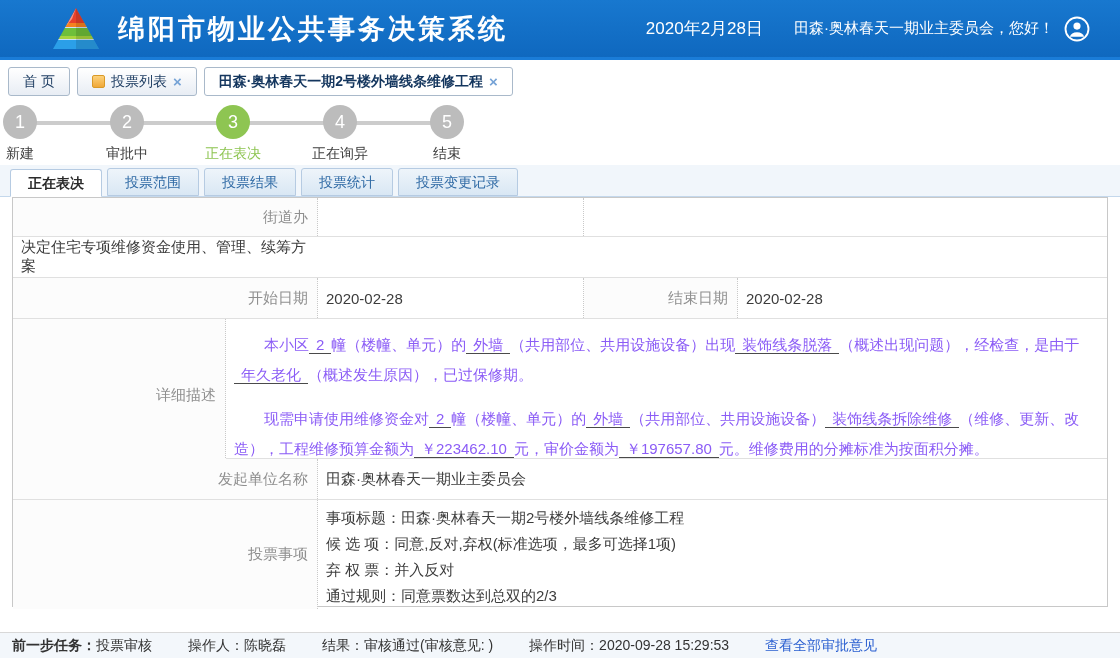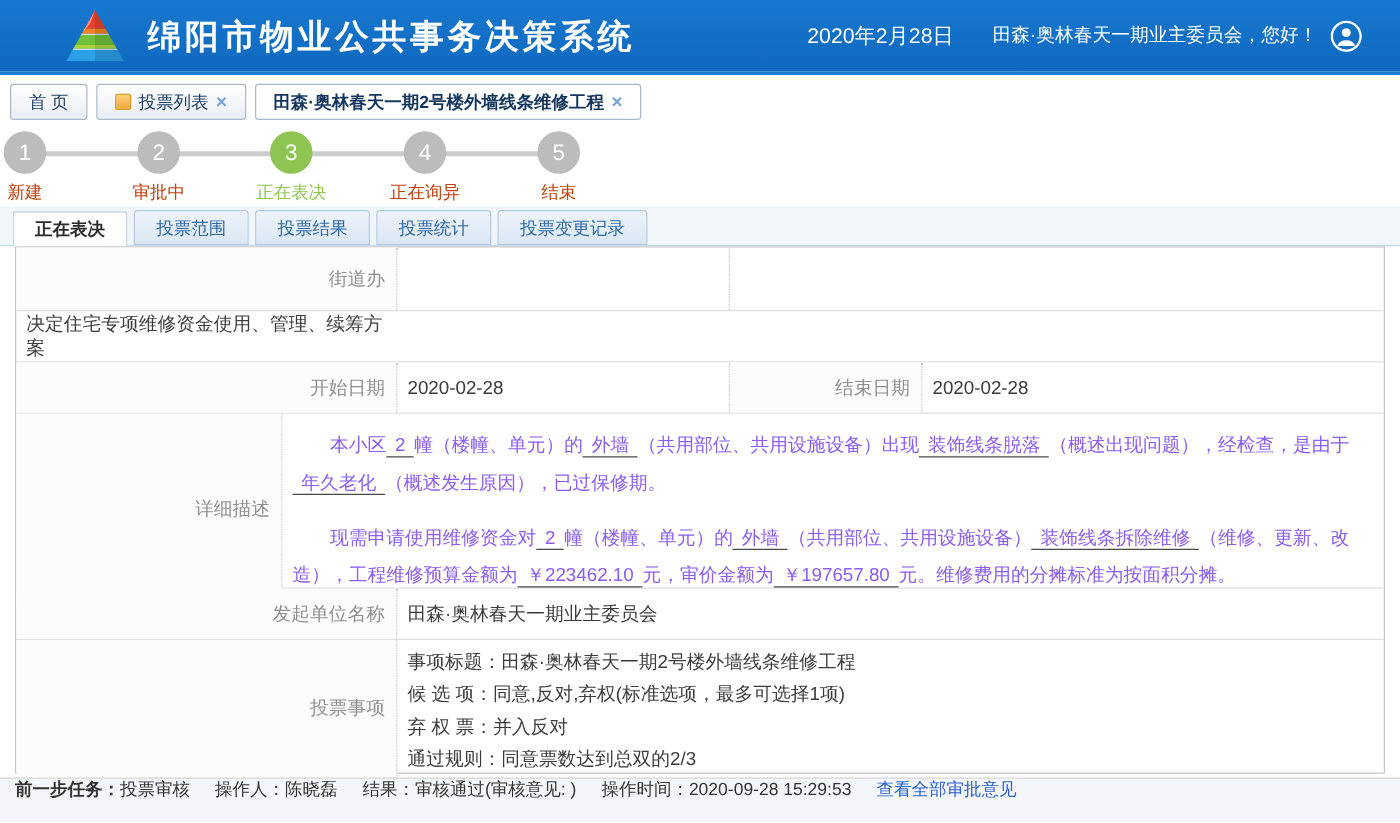--- a/index.html
+++ b/index.html
@@ -29,54 +29,54 @@
   
   .progress { position:relative; height:69px; background:#fff; }
   .progress-line { position:absolute; left:20px; top:25px; width:427px; height:4px; background:#cccccc; }
   .step { position:absolute; top:9px; width:34px; }
   .step:nth-of-type(2){ left:3px; } .step:nth-of-type(3){ left:110px; }
   .step:nth-of-type(4){ left:216px; } .step:nth-of-type(5){ left:323px; }
   .step:nth-of-type(6){ left:430px; }
   .step-circle { width:34px; height:34px; border-radius:50%; background:#bcbcbc; color:#fff;
     font-size:18px; display:flex; align-items:center; justify-content:center; }
   .step-label { position:absolute; top:40px; left:17px; transform:translateX(-50%);
-    white-space:nowrap; font-size:14px; color:#c2410c; }
+    white-space:nowrap; font-size:14px; color:#404040; }
   .step.active .step-circle { background:#8ec552; }
   .step.active .step-label { color:#8ec552; }
 
   
   .stab-strip { height:32px; background:#f1f6fb; border-bottom:1px solid #c4d8ec;
     display:flex; align-items:flex-end; padding-left:10px; }
   .stab { height:28px; line-height:26px; padding:0 17px; margin-right:5px;
     border:1px solid #b6cbe2; border-radius:3px 3px 0 0;
     background:linear-gradient(#eef4fa,#d9e7f4); color:#2f6aa5; font-size:14px; cursor:pointer; }
   .stab.active { background:#fff; color:#2b2b2b; font-weight:bold;
     border-bottom:1px solid #fff; margin-bottom:-1px; position:relative; z-index:2; }
 
   
   .form-table { margin:0 12px; width:1096px; border:1px solid #c8c8c8; background:#fff; }
   .frow { display:grid; border-bottom:1px solid #e0e0e0; }
   .frow:last-child { border-bottom:none; }
   .frow.cols4 { grid-template-columns:305px 266px 154px 1fr; }
   .frow.cols2 { grid-template-columns:305px 1fr; }
   .frow.desc  { grid-template-columns:213px 1fr; }
-  .r40{height:51px;} .r41{height:41px;} .r140{height:140px;} .r106{height:106px;}
+  .r40{height:39px;} .r41{height:41px;} .r140{height:140px;} .r106{height:106px;}
   .cell { display:flex; align-items:center; font-size:15px; color:#3c3c3c; overflow:hidden; }
   .cell.label { justify-content:flex-end; padding-right:9px; color:#8f8f8f;
     background:#fcfcfc; border-right:1px dotted #c9c9c9; }
   .cell.value { padding-left:8px; }
   .cell.mid { border-right:1px dotted #c9c9c9; }
   .desc-body { padding:11px 14px 8px 8px; font-size:15px; line-height:30px; color:#8b5cf6; }
   .desc-body p + p { margin-top:14px; }
   .u { border-bottom:1px solid #4a4a4a; padding:0 7px; }
   .vote-lines { padding:5px 0 0 8px; font-size:15px; line-height:26px; color:#3c3c3c; }
 
   
-  .footer { position:absolute; left:0; right:0; bottom:0; height:36px; background:#f3f7fb;
-    border-top:1px solid #d8d8d8; display:flex; gap:20px;
+  .footer { position:absolute; left:0; right:0; bottom:0; height:26px; background:#f3f7fb;
+    border-top:1px solid #d8d8d8; display:flex; align-items:center; gap:36px;
     padding-left:12px; font-size:14px; color:#333; }
   .footer .lbl { font-weight:bold; }
   .footer .link { color:#2a5fd0; cursor:pointer; }
 </style>
 </head>
 <body>
 
 <div class="header">
   <svg class="logo" viewBox="0 0 48 44">
     <defs>

